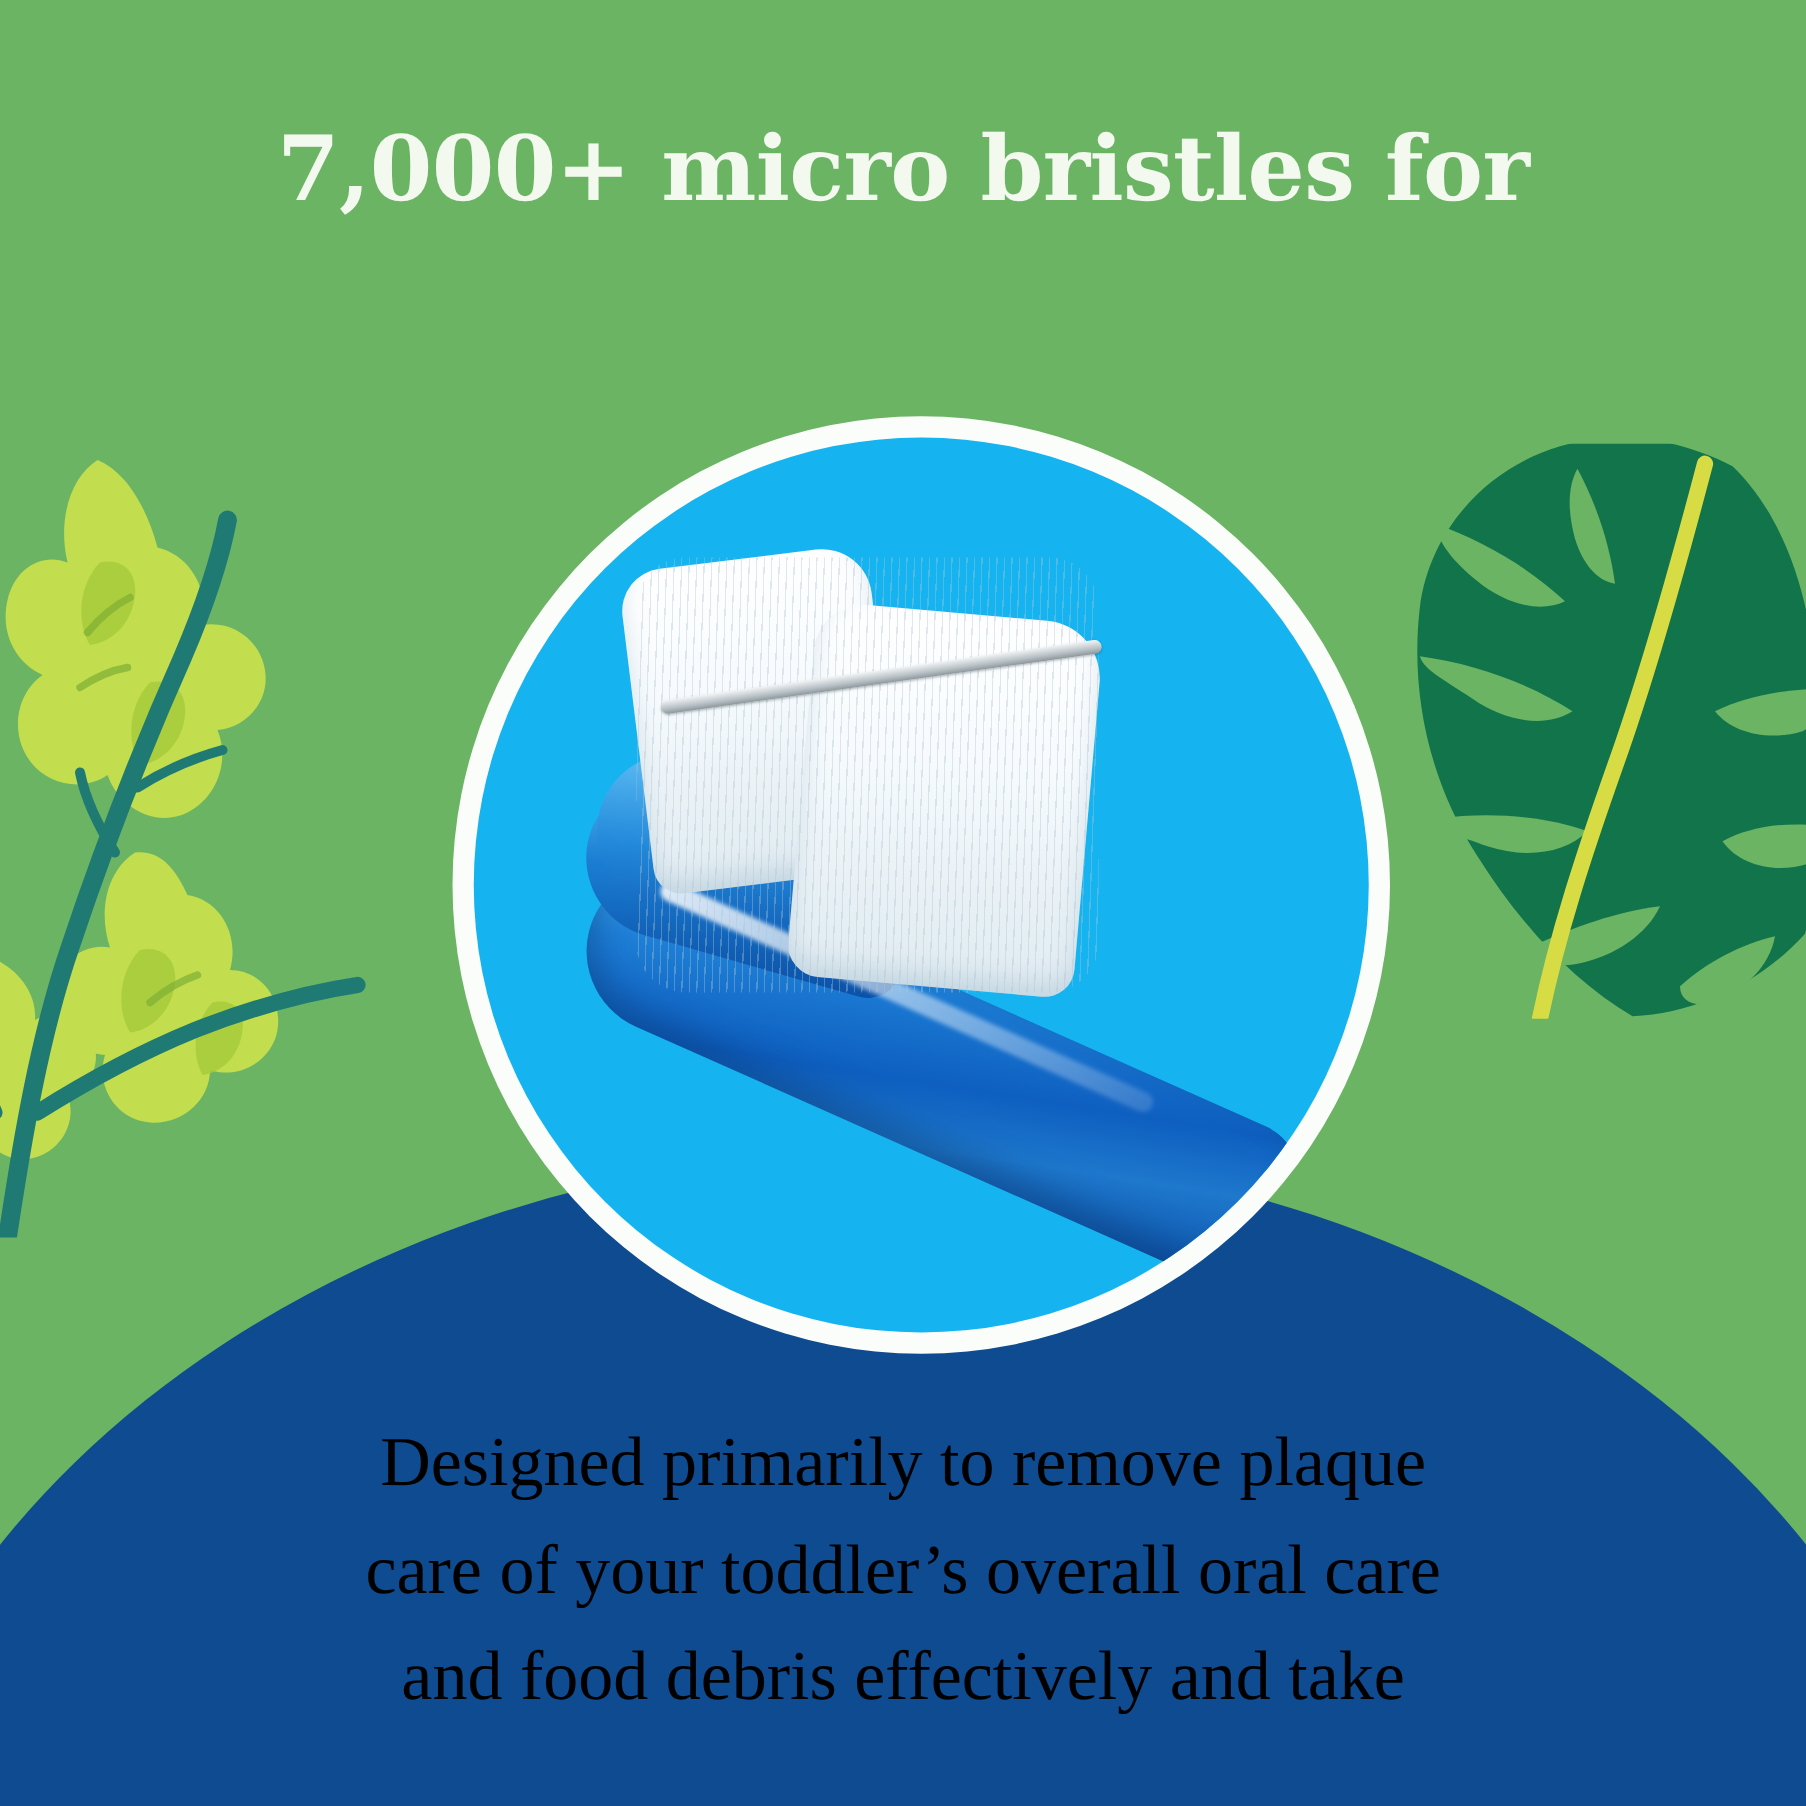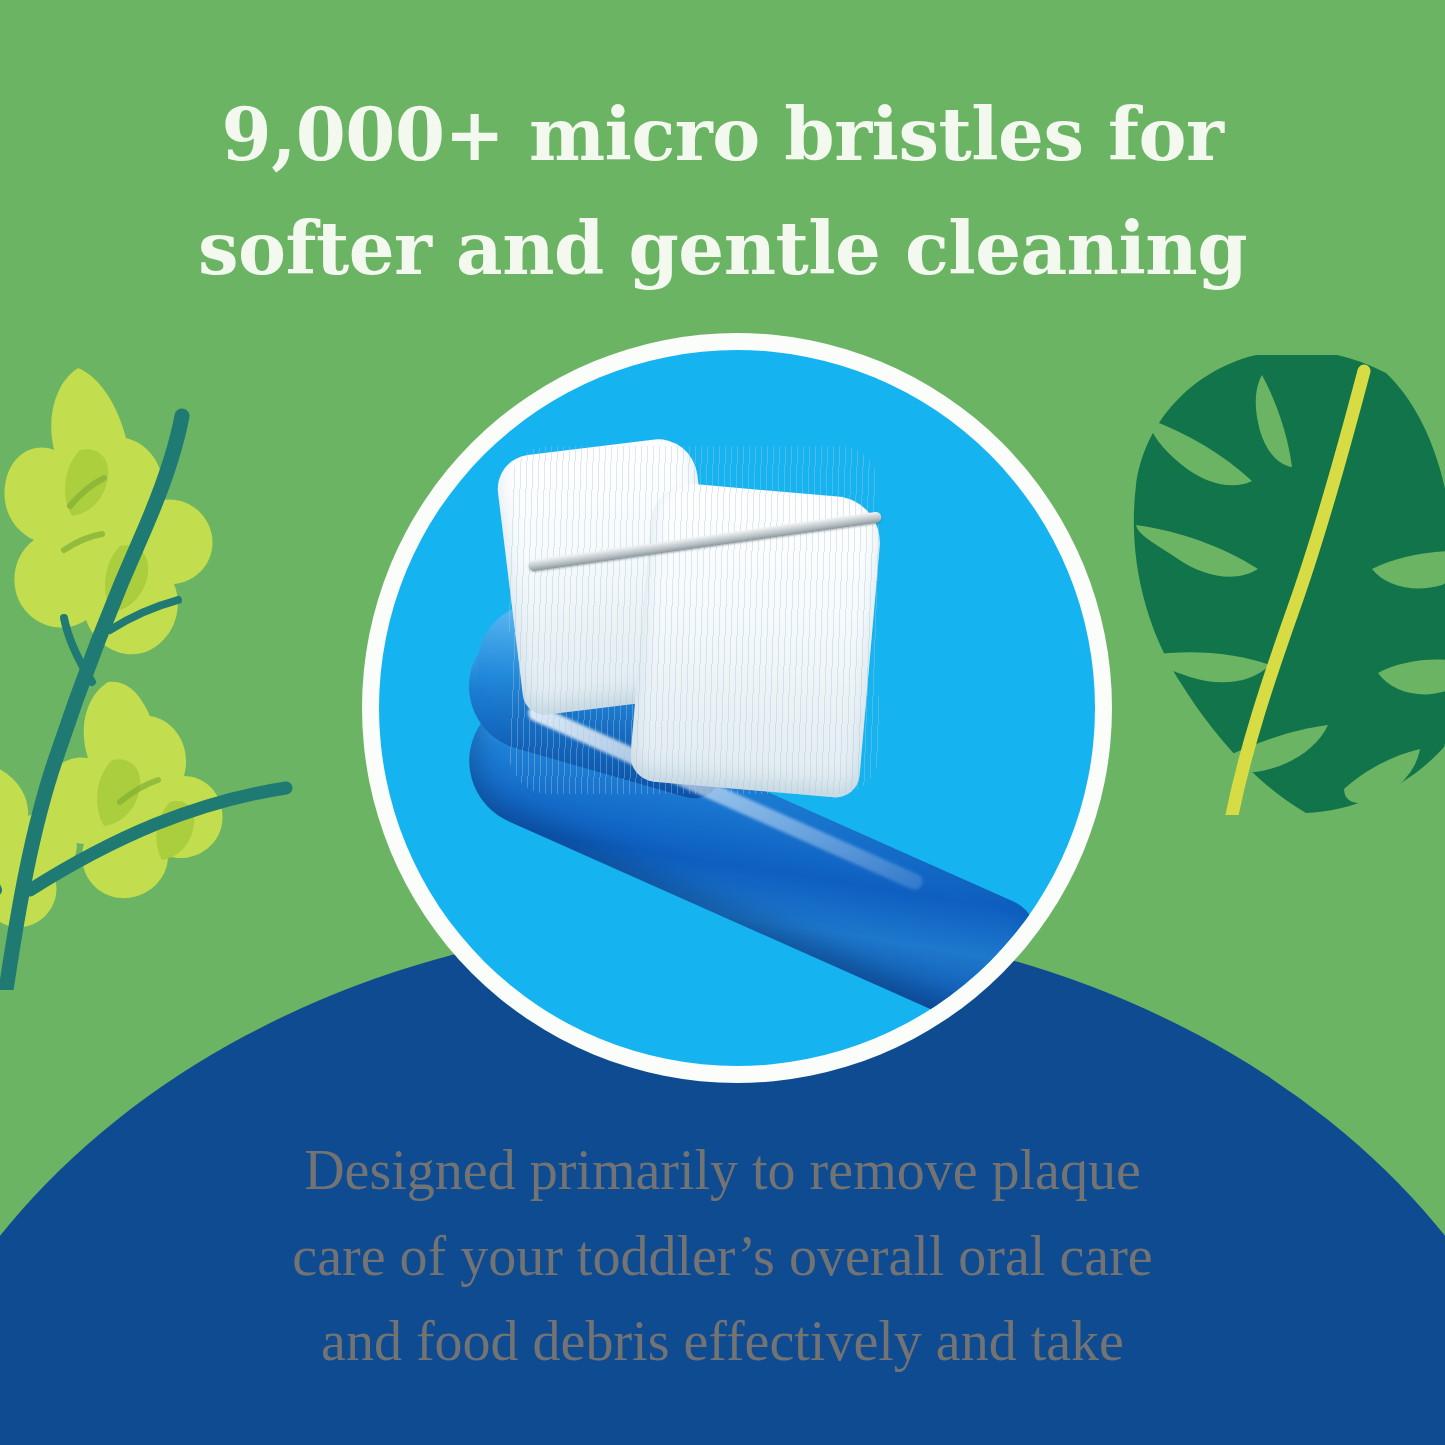--- a/index.html
+++ b/index.html
@@ -162,21 +162,21 @@
     font-size: 72px;
     line-height: 1.58;
     letter-spacing: -0.5px;
   }
   .subcopy {
     position: absolute;
     left: 150px;
     top: 1128px;
     width: 1145px;
     text-align: center;
-    color: #737373;
+    color: #000000;
     font-family: "Liberation Serif", "DejaVu Serif", serif;
     font-weight: 400;
     font-size: 56px;
     line-height: 1.53;
   }
   .subcopy-line { display: block; }
 </style>
 </head>
 <body>
 
@@ -243,22 +243,21 @@
         <path d="M216 434 C238 414 266 400 292 394 C288 418 266 440 238 448 C224 450 216 444 216 434 Z"></path>
       </g>
 
       <path d="M236 16 C216 92 192 180 164 258 C140 326 118 392 104 460" stroke="#D8DC44" stroke-width="13" fill="none" stroke-linecap="round"></path>
     </svg>
   </div>
 
   <div class="bottom-dome"></div>
 
   <div class="headline">
-    <span>9,000+ micro bristles for</span><br>
-    <span>softer and gentle cleaning</span>
+    <span>7,000+ micro bristles for</span><br>
   </div>
 
   <div class="product-circle">
     <div class="product-photo">
       <div class="tb-handle"></div>
       <div class="tb-neck"></div>
       <div class="tb-head"></div>
       <div class="tb-handle-gloss"></div>
       <div class="tb-bristle tb-bristle-a"></div>
       <div class="tb-bristle tb-bristle-b"></div>

